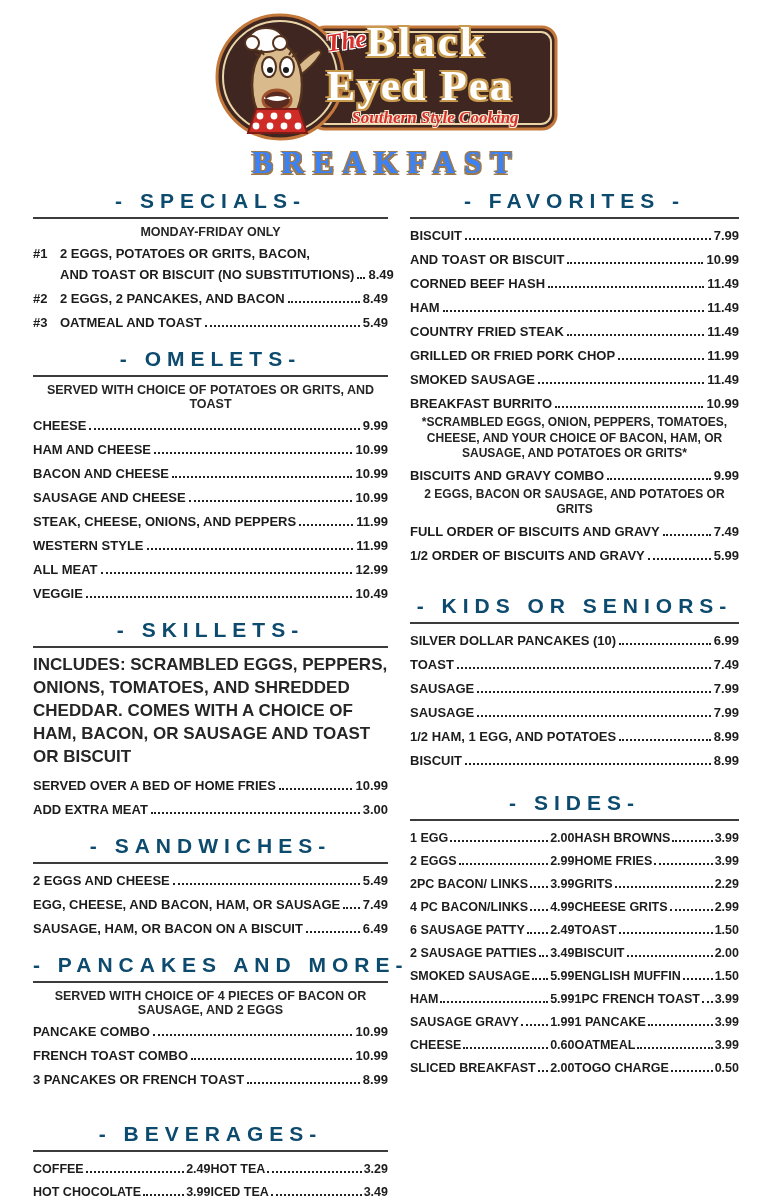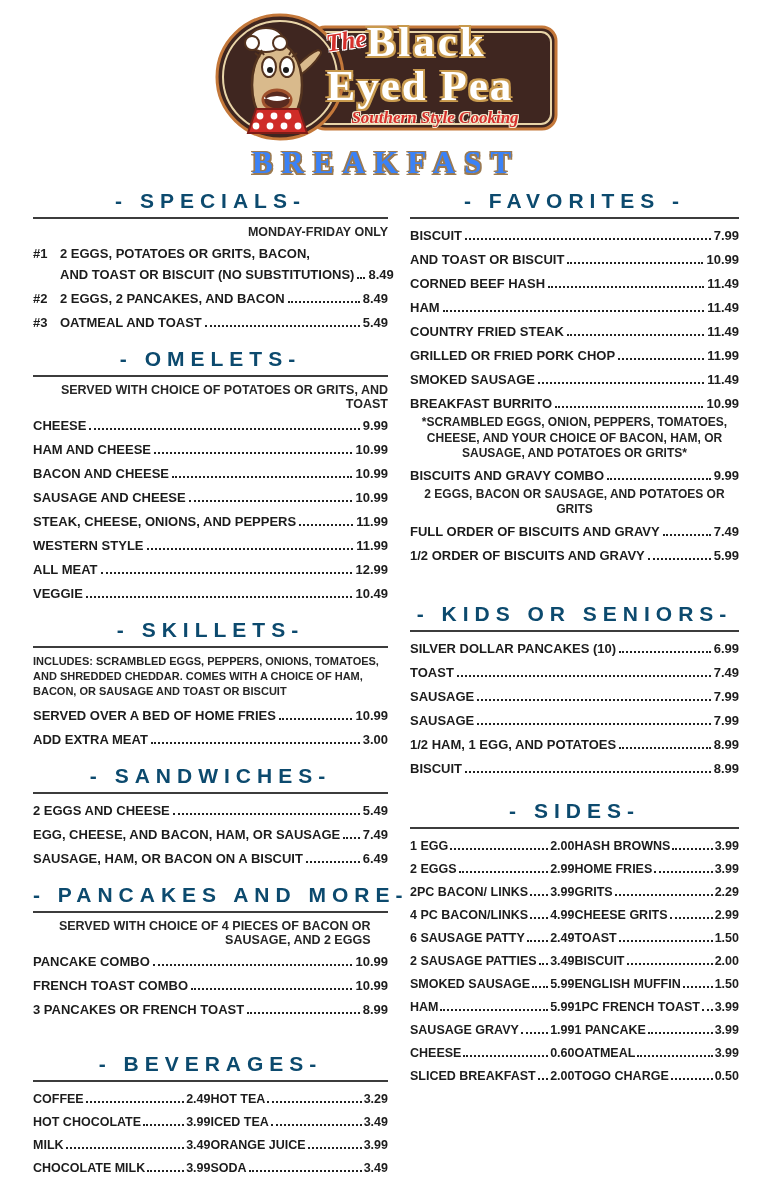--- a/index.html
+++ b/index.html
@@ -45,22 +45,22 @@
   .col-left  { width:355px; flex:none; }
   .col-right { width:329px; flex:none; }
 
   .sec { margin-top:14px; }
   .sec:first-child { margin-top:0; }
   .title {
     text-align:center; font-size:21px; font-weight:700; letter-spacing:6px;
     color:#0c4a6e; white-space:nowrap;
   }
   .rule { border-top:2px solid #3c3c3c; margin:4px 0 6px 0; }
-  .subtitle { text-align:right; font-size:12.5px; font-weight:700; color:#262626; margin:2px 0 4px 0; }
-  .desc { font-size:11px; font-weight:700; color:#262626; line-height:1.35; margin:2px 0 6px 0; }
+  .subtitle { text-align:center; font-size:12.5px; font-weight:700; color:#262626; margin:2px 0 4px 0; }
+  .desc { font-size:17px; font-weight:700; color:#262626; line-height:1.35; margin:2px 0 6px 0; }
 
   
   .mi { margin-bottom:3px; }
   .wline { font-size:13px; font-weight:700; line-height:21px; white-space:nowrap; }
   .line { display:flex; align-items:baseline; font-size:13px; font-weight:700; line-height:21px; }
   .num { flex:none; display:inline-block; width:27px; }
   .pad { flex:none; display:inline-block; width:27px; }
   .lbl { white-space:nowrap; }
   .dots { flex:1; min-width:8px; border-bottom:2px dotted #222; margin:0 3px 3px 3px; }
   .price { white-space:nowrap; flex:none; }
@@ -557,21 +557,21 @@
 
       <span class="lbl">1/2 ORDER OF BISCUITS AND GRAVY</span>
       <span class="dots"></span>
       <span class="price">5.99</span>
     </div>
 
   </div>
 </div>
       </div>
 
-      <div class="sec" style="margin-top:36px;">
+      <div class="sec" style="margin-top:28px;">
         <div class="title">- KIDS OR SENIORS-</div>
         <div class="rule"></div>
         <div>
   <div class="mi">
 
     <div class="line">
 
       <span class="lbl">SILVER DOLLAR PANCAKES (10)</span>
       <span class="dots"></span>
       <span class="price">6.99</span>

